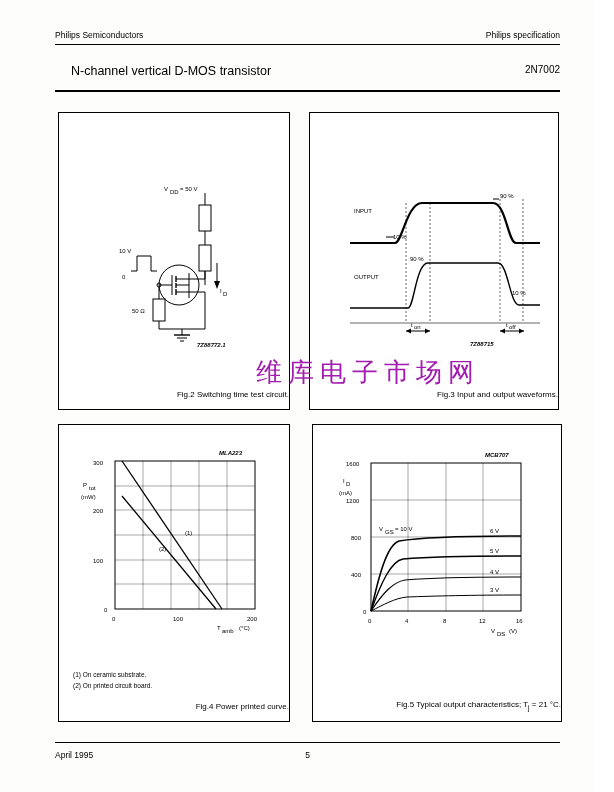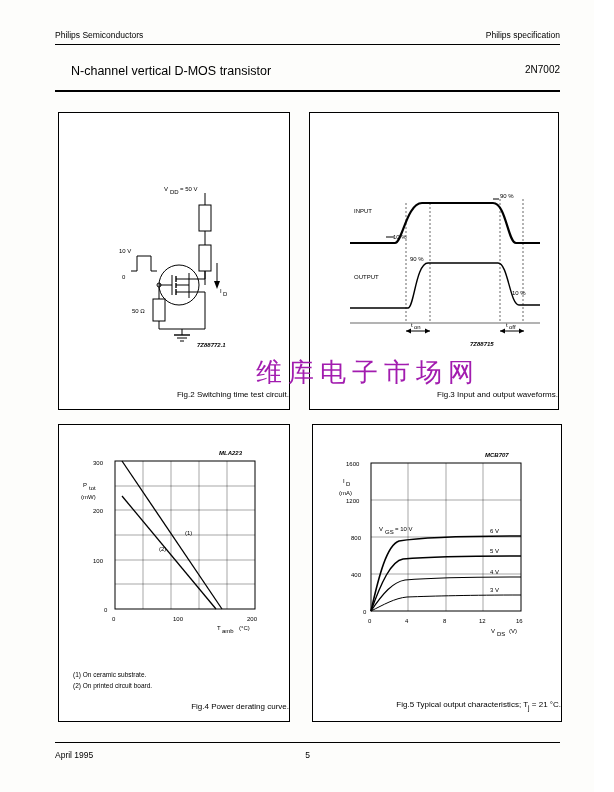--- a/index.html
+++ b/index.html
@@ -216,21 +216,21 @@
       <line x1="63" y1="71" x2="157" y2="184" stroke="#000" stroke-width="1.3"></line>
       <text class="lbl" x="126" y="110" font-size="6.5">(1)</text>
       <text class="lbl" x="100" y="126" font-size="6.5">(2)</text>
 
       <text class="lbl" x="160" y="30" font-size="6" font-style="italic" font-weight="bold">MLA223</text>
     </svg>
     <div class="notes" style="left:14px;top:244px;">
       <div>(1)  On ceramic substrate.</div>
       <div>(2)  On printed circuit board.</div>
     </div>
-    <div class="caption">Fig.4  Power derating curve.</div>
+    <div class="caption">Fig.4  Power printed curve.</div>
   </div>
 
   <div class="fig" style="left:312px;top:424px;width:248px;height:296px;">
     <svg width="246" height="235" viewBox="0 0 246 235">
       <rect x="58" y="38" width="150" height="148" fill="#fff" stroke="#000" stroke-width="1"></rect>
 
       <g stroke="#000" stroke-width="0.35">
         <line x1="95" y1="38" x2="95" y2="186"></line>
         <line x1="133" y1="38" x2="133" y2="186"></line>
         <line x1="170" y1="38" x2="170" y2="186"></line>

